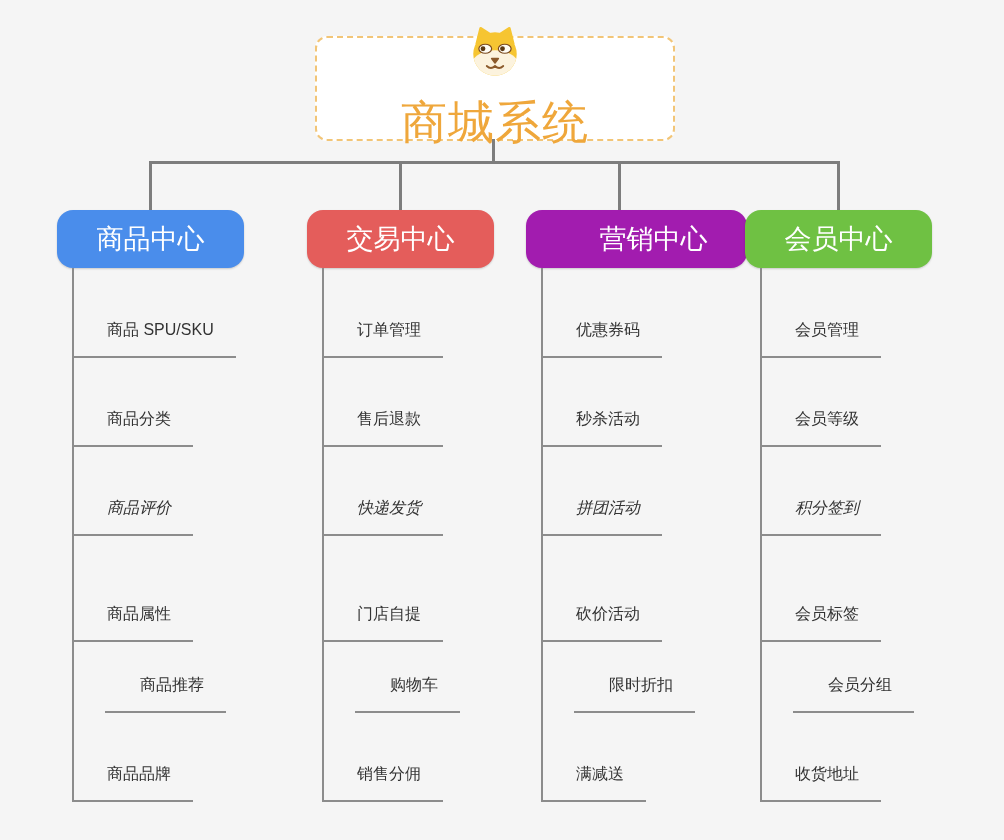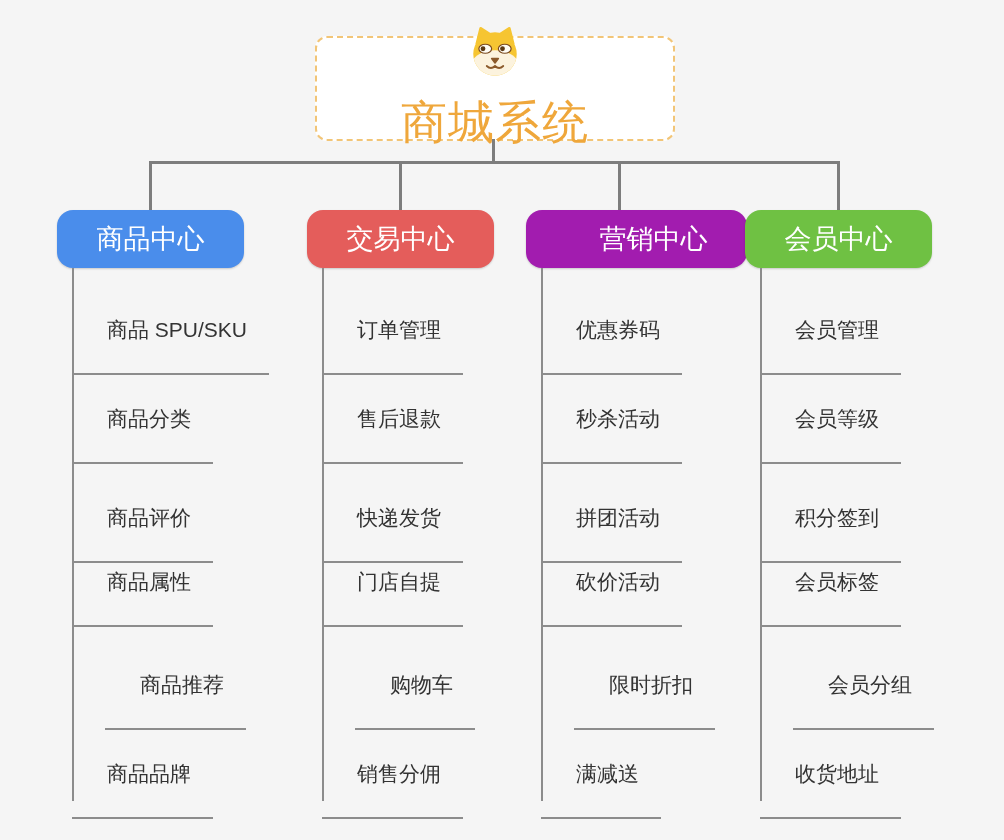--- a/index.html
+++ b/index.html
@@ -44,28 +44,28 @@
 
   
   .col{position:absolute;top:268px;width:240px;height:540px;}
   .col1{left:57px;} .col2{left:307px;} .col3{left:526px;} .col4{left:745px;}
   .col-line{
     position:absolute;left:15px;top:0;width:2px;height:533px;
     background:#8C8C8C;
   }
   .item{
     position:absolute;left:15px;
-    padding:0 22px 26px 35px;
+    padding:0 22px 9px 35px;
     line-height:35px;
-    font-size:21px;color:#333333;white-space:nowrap;
+    font-size:16px;color:#333333;white-space:nowrap;
     border-bottom:2px solid #8C8C8C;
     width:fit-content;
   }
-  .i1{top:44px;} .i2{top:133px;} .i3{top:232px;}
-  .i4{top:296px;} .i5{top:399px;margin-left:33px;} .i6{top:488px;}
+  .i1{top:44px;} .i2{top:133px;} .i3{top:222px;font-style:italic;}
+  .i4{top:328px;} .i5{top:399px;margin-left:33px;} .i6{top:488px;}
 </style>
 </head>
 <body>
 
 <div id="stage">
 
   <div class="root-node">
     <svg class="doge" viewBox="0 0 72 72" aria-hidden="true">
       <defs>
           <clipPath id="faceclip">

